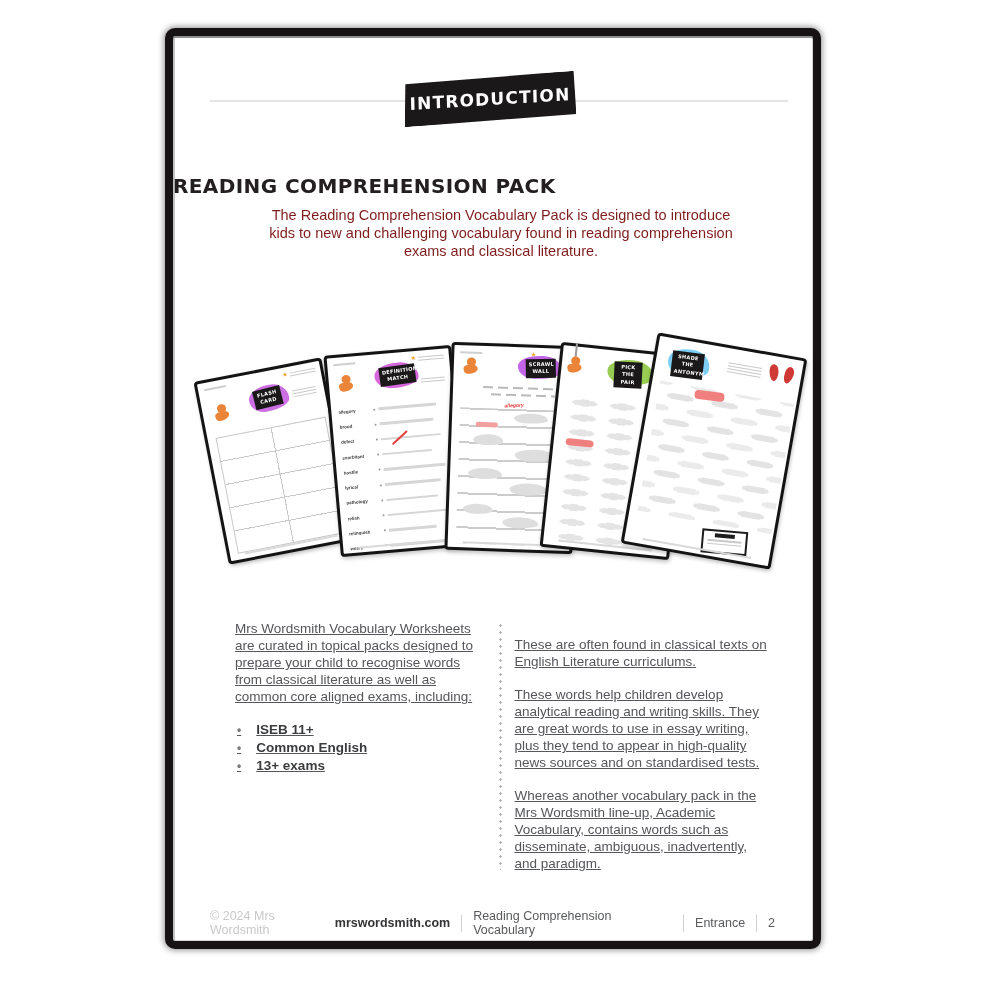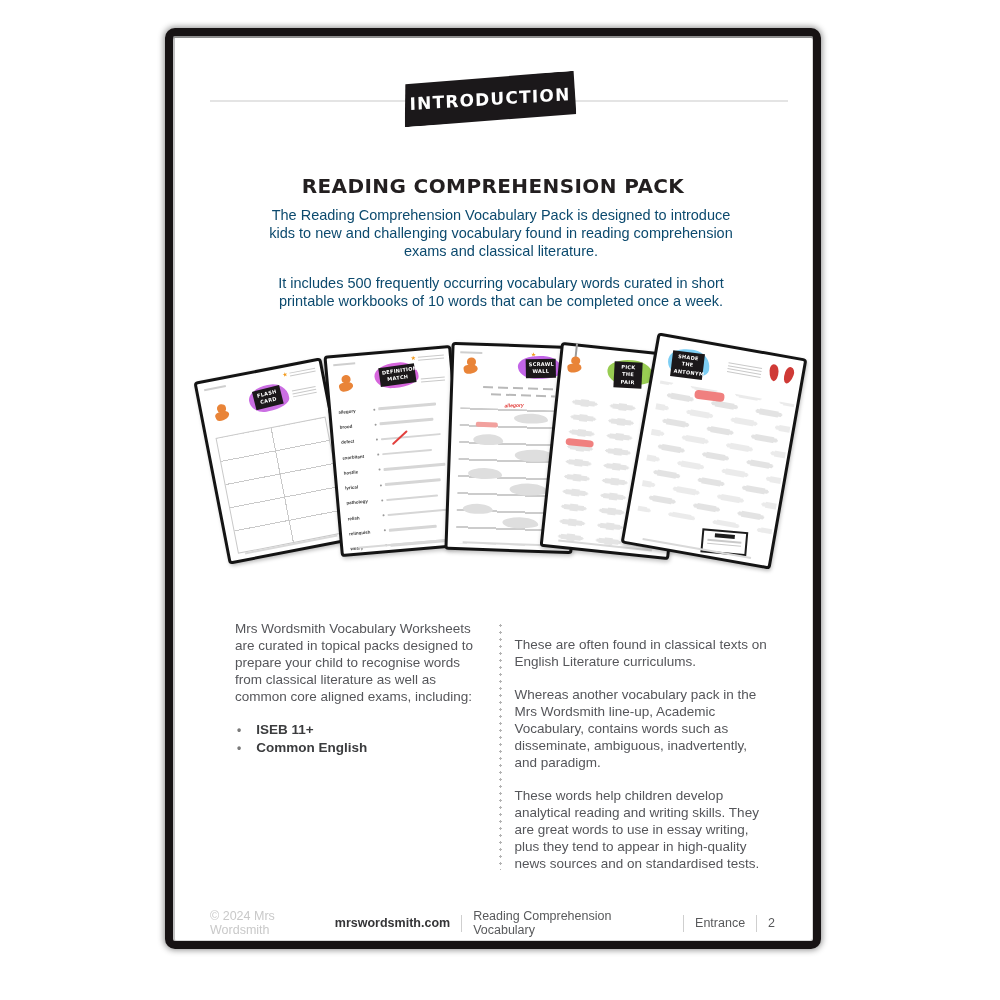--- a/index.html
+++ b/index.html
@@ -13,26 +13,26 @@
 
   
   .top-rule{ position:absolute; top:64px; left:37px; width:578px; height:2px; background:#e4e4e4; }
   .intro-badge{ position:absolute; left:231px; top:40px; width:172px; height:46px;
     background:#1b181a; transform:rotate(-3.5deg) skewX(-2deg);
     display:flex; align-items:center; justify-content:center;
     color:#fff; font-weight:bold; font-size:17px; letter-spacing:1.2px;
     font-family:"DejaVu Sans",sans-serif; z-index:2;
     clip-path:polygon(1% 7%, 99% 0%, 100% 94%, 0% 100%); }
 
-  .main-title{ position:absolute; top:138px; left:0; width:100%; text-align:center;
+  .main-title{ position:absolute; top:138px; left:0; width:100%; 
     font-family:"DejaVu Sans",sans-serif; font-weight:bold; font-size:20px;
     letter-spacing:.4px; color:#231f20; }
 
   .p-intro{ position:absolute; left:93px; width:470px; text-align:center;
-    font-size:14.5px; line-height:18px; color:#0c4a6e; }
+    font-size:14.5px; line-height:18px; color:#7f1d1d; }
   .p1{ top:170px; } .p2{ top:238px; }
 
   
   .ws-region{ position:absolute; top:306px; left:27px; width:600px; height:232px; }
   .ws{ position:absolute; background:#fff; border:3px solid #141414; border-radius:4px;
     box-shadow:1px 2px 4px rgba(0,0,0,.25); }
   .s1{ left:10px;  top:26px; width:130px; height:186px; transform:rotate(-11deg); z-index:1; }
   .s2{ left:132px; top:8px;  width:128px; height:202px; transform:rotate(-5deg);  z-index:2; }
   .s3{ left:248px; top:2px;  width:128px; height:208px; transform:rotate(2deg);   z-index:3; }
   .s4{ left:350px; top:6px;  width:130px; height:206px; transform:rotate(6deg);   z-index:4; }
@@ -97,21 +97,21 @@
   .syn-box{ position:absolute; left:76px; top:180px; width:46px; height:24px;
     border:2px solid #1d1d1d; background:#fff; transform:rotate(-5deg); padding:2px 4px; }
   .syn-box i{ display:block; height:1.5px; background:#c9c9c9; margin:2px 0; }
   .syn-box .bk{ height:4px; background:#1d1d1d; width:60%; margin:0 auto 2px; }
   .ws-foot{ position:absolute; bottom:4px; left:12%; right:12%; height:2px; background:#d9d9d9; }
 
   
   .section-title{ position:absolute; top:540px; left:0; width:100%; text-align:center;
     font-family:"DejaVu Sans",sans-serif; font-weight:bold; font-size:17px; color:#2b2c2e; }
   .cols{ position:absolute; top:584px; left:62px; width:534px; display:flex; }
-  .col{ font-size:13.5px; line-height:17px; color:#55565a; }
+  .col{ font-size:13.5px; line-height:17px; color:#55565a;text-decoration:underline; }
   .col-left{ width:250px; }
   .col-right{ width:256px;margin-top:16px; }
   .col p{ margin-bottom:16px; }
   .divider{ width:3px; margin:2px 13px 0 15px; height:248px;
     background:radial-gradient(circle, #b3b3b3 1px, transparent 1.4px) 0 0 / 3px 7px repeat-y; }
   .bullets{ list-style:none; margin:0 0 15px 2px; }
   .bullets li{ display:flex; align-items:baseline; font-weight:bold; color:#3b3c3e; line-height:18px; }
   .bullets li::before{ content:"\2022"; color:#7a7a7a; margin-right:15px; font-size:12px; }
 
   
@@ -125,21 +125,20 @@
 </head>
 <body>
 
 <div class="sheet">
 
   <div class="top-rule"></div>
   <div class="intro-badge">INTRODUCTION</div>
 
   <div class="main-title">READING COMPREHENSION PACK</div>
   <p class="p-intro p1">The Reading Comprehension Vocabulary Pack is designed to introduce kids to new and challenging vocabulary found in reading comprehension exams and classical literature.</p>
-  <p class="p-intro p2">It includes 500 frequently occurring vocabulary words curated in short printable workbooks of 10 words that can be completed once a week.</p>
 
   <div class="ws-region">
 
     <div class="ws s1">
       <div class="name-bar"></div>
       <i class="ws-star">★</i>
       <div class="ws-note">
           <i></i>
           <i></i>
         </div>
@@ -283,27 +282,28 @@
 
   </div>
 
 
   <div class="cols">
     <div class="col col-left">
       <p>Mrs Wordsmith Vocabulary Worksheets are curated in topical packs designed to prepare your child to recognise words from classical literature as well as common core aligned exams, including:</p>
       <ul class="bullets">
         <li>ISEB 11+</li>
         <li>Common English</li>
+        <li>13+ exams</li>
       </ul>
     </div>
     <div class="divider"></div>
     <div class="col col-right">
       <p>These are often found in classical texts on English Literature curriculums.</p>
+      <p>These words help children develop analytical reading and writing skills. They are great words to use in essay writing, plus they tend to appear in high-quality news sources and on standardised tests.</p>
       <p>Whereas another vocabulary pack in the Mrs Wordsmith line-up, Academic Vocabulary, contains words such as disseminate, ambiguous, inadvertently, and paradigm.</p>
-      <p>These words help children develop analytical reading and writing skills. They are great words to use in essay writing, plus they tend to appear in high-quality news sources and on standardised tests.</p>
     </div>
   </div>
 
   <div class="footer">
     <span class="f-copy">© 2024 Mrs Wordsmith</span>
     <span class="f-spacer"></span>
     <span class="f-site">mrswordsmith.com</span>
     <span class="fsep"></span>
     <span>Reading Comprehension Vocabulary</span>
     <span class="fsep"></span>

